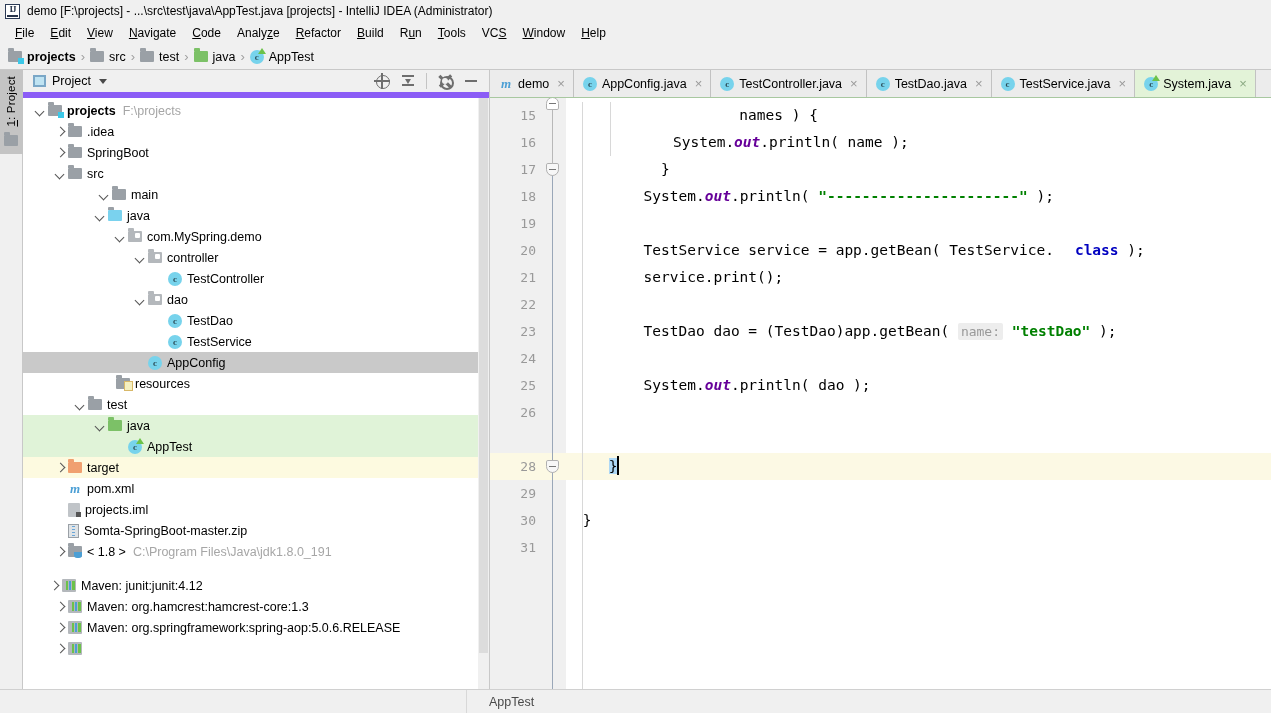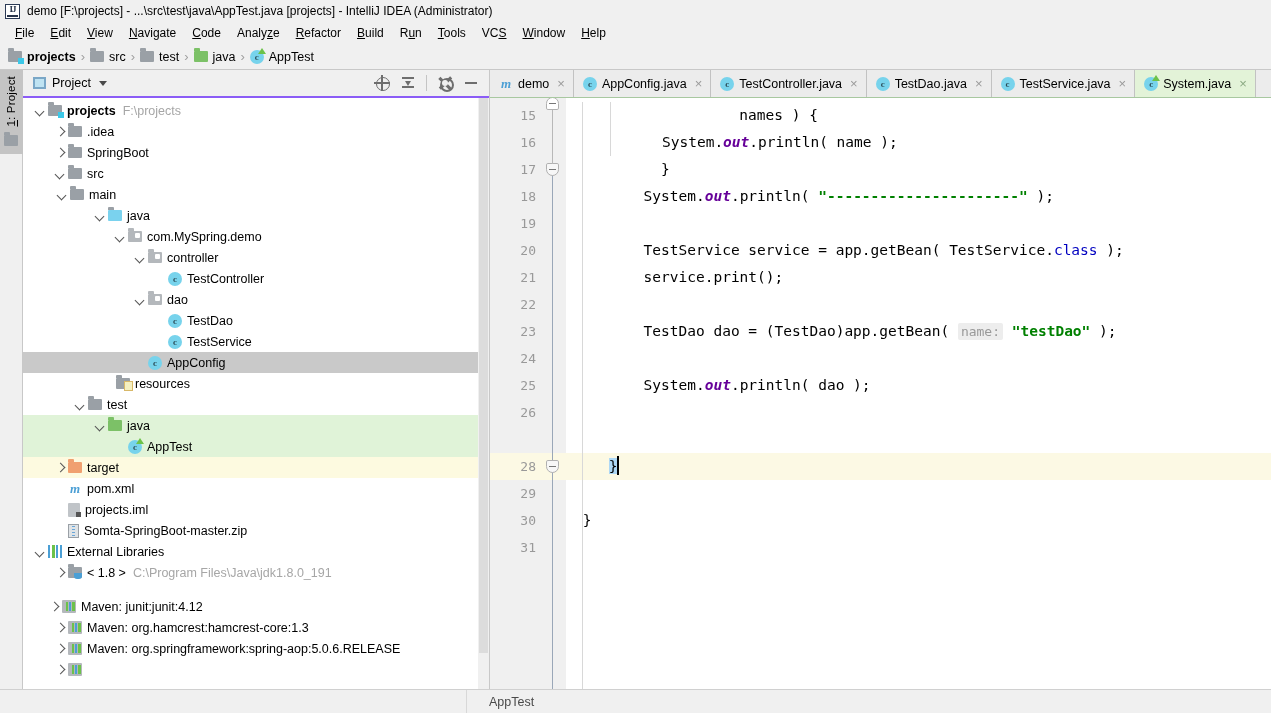--- a/index.html
+++ b/index.html
@@ -143,21 +143,21 @@
   .vtab-label .mn { text-decoration: underline; }
   .vtab-icon { margin-top: 8px; }
 
   
   .projpanel {
     width: 467px; flex: 0 0 467px; display: flex; flex-direction: column;
     background: #fff; border-right: 1px solid #c8c8c8; min-height: 0;
   }
   .proj-header {
     height: 28px; background: #f0f0f0; display: flex; align-items: center;
-    padding: 0 4px 0 10px; flex: 0 0 28px; border-bottom: 2px solid #8b5cf6;
+    padding: 0 4px 0 10px; flex: 0 0 28px; border-bottom: 6px solid #8b5cf6;
   }
   .proj-header .pcombo { display: flex; align-items: center; gap: 6px; cursor: default; }
   .proj-sq { width: 13px; height: 12px; border: 2px solid #7aa7c7; background: #bfe3f2; }
   .proj-title { font-size: 12.5px; }
   .caret-down {
     width: 0; height: 0; border-left: 4px solid transparent;
     border-right: 4px solid transparent; border-top: 5px solid #4a4a4a; margin-left: 2px;
   }
   .proj-tools { margin-left: auto; display: flex; align-items: center; gap: 10px; padding-right: 6px; }
   .ticon { width: 16px; height: 16px; position: relative; cursor: pointer; }
@@ -282,21 +282,21 @@
     font-family: "DejaVu Sans Mono", monospace; font-size: 14.5px;
   }
   .cline {
     position: absolute; left: 0; height: 27px; line-height: 27px; white-space: pre;
     color: #000;
   }
   .hl-row {
     position: absolute; left: 0; right: 0; height: 27px; background: #fcf9e4;
   }
   .gut-hl { position: absolute; left: 0; right: 0; height: 27px; background: #fcf9e4; }
-  .kw  { color: #0000c0; font-weight: normal; }
+  .kw  { color: #0000c0; font-weight: bold; margin-left: 21px; }
   .fld { color: #660099; font-weight: bold; font-style: italic; }
   .str { color: #008000; font-weight: bold; }
   .hint {
     background: #ededed; color: #999; border-radius: 2px; padding: 1px 3px;
     font-size: 13px;
   }
   .brace-match { background: #aed8f5; }
   .caret {
     display: inline-block; width: 2px; height: 19px; background: #000;
     vertical-align: -4px; margin-left: -1px;
@@ -410,21 +410,21 @@
             <div class="trow" style="padding-left: 30px;">
               <span class="arrow right"></span>
               <span class="ico ico-folder"></span>
               <span class="tlabel">SpringBoot</span>
             </div>
             <div class="trow" style="padding-left: 30px;">
               <span class="arrow down"></span>
               <span class="ico ico-folder"></span>
               <span class="tlabel">src</span>
             </div>
-            <div class="trow" style="padding-left: 32px;">
+            <div class="trow" style="padding-left: 74px;">
               <span class="arrow down"></span>
               <span class="ico ico-folder"></span>
               <span class="tlabel">main</span>
             </div>
             <div class="trow" style="padding-left: 70px;">
               <span class="arrow down"></span>
               <span class="ico ico-folder" style="background: rgb(122, 210, 238);"></span>
               <span class="tlabel">java</span>
             </div>
             <div class="trow" style="padding-left: 90px;">
@@ -494,25 +494,20 @@
             </div>
             <div class="trow" style="padding-left: 30px;">
               <span class="arrow"></span>
               <span class="ico ico-iml"></span>
               <span class="tlabel">projects.iml</span>
             </div>
             <div class="trow" style="padding-left: 30px;">
               <span class="arrow"></span>
               <span class="ico ico-zip"></span>
               <span class="tlabel">Somta-SpringBoot-master.zip</span>
-            </div>
-            <div class="trow" style="padding-left: 10px;">
-              <span class="arrow down"></span>
-              <span class="ico ico-libs"></span>
-              <span class="tlabel">External Libraries</span>
             </div>
             <div class="trow" style="padding-left: 30px;">
               <span class="arrow right"></span>
               <span class="ico ico-jdk"></span>
               <span class="tlabel">&lt; 1.8 &gt;</span>
               <span class="tsub">C:\Program Files\Java\jdk1.8.0_191</span>
             </div>
             <div class="trow" style="padding-left: 24px; margin-top: 13px;">
               <span class="arrow right"></span>
               <span class="ico ico-maven"></span>
@@ -594,21 +589,21 @@
             <div class="gutnum" style="top: 409px; line-height: 27px;">30</div>
             <div class="gutnum" style="top: 436px; line-height: 27px;">31</div>
             <div class="vline"></div>
             <div class="foldmark cap" style="top: 65px;"></div>
             <div class="foldmark cap" style="top: 362px;"></div>
             <div class="foldline" style="top: 4px; height: 62px;"></div>
             <div class="foldmark" style="top: -1px; border-radius: 7px 7px 2px 2px; background: rgb(255, 255, 255);"></div>
           </div>
         <div class="codepane" id="codepane">
             <div class="cline" style="top: 4px; left: 173.3px;"><span>names ) {</span></div>
-            <div class="cline" style="top: 31px; left: 96px;"><span>System.</span><span class="fld">out</span><span>.println( name );</span></div>
+            <div class="cline" style="top: 31px; left: 107px;"><span>System.</span><span class="fld">out</span><span>.println( name );</span></div>
             <div class="cline" style="top: 58px; left: 95px;"><span>}</span></div>
             <div class="cline" style="top: 85px; left: 77.6px;"><span>System.</span><span class="fld">out</span><span>.println( </span><span class="str">"----------------------"</span><span> );</span></div>
             <div class="cline" style="top: 112px; left: 8px;"></div>
             <div class="cline" style="top: 139px; left: 77.6px;"><span>TestService service = app.getBean( TestService.</span><span class="kw">class</span><span> );</span></div>
             <div class="cline" style="top: 166px; left: 77.6px;"><span>service.print();</span></div>
             <div class="cline" style="top: 193px; left: 8px;"></div>
             <div class="cline" style="top: 220px; left: 77.6px;"><span>TestDao dao = (TestDao)app.getBean( </span><span class="hint">name:</span><span> </span><span class="str">"testDao"</span><span> );</span></div>
             <div class="cline" style="top: 247px; left: 8px;"></div>
             <div class="cline" style="top: 274px; left: 77.6px;"><span>System.</span><span class="fld">out</span><span>.println( dao );</span></div>
             <div class="cline" style="top: 301px; left: 8px;"></div>

